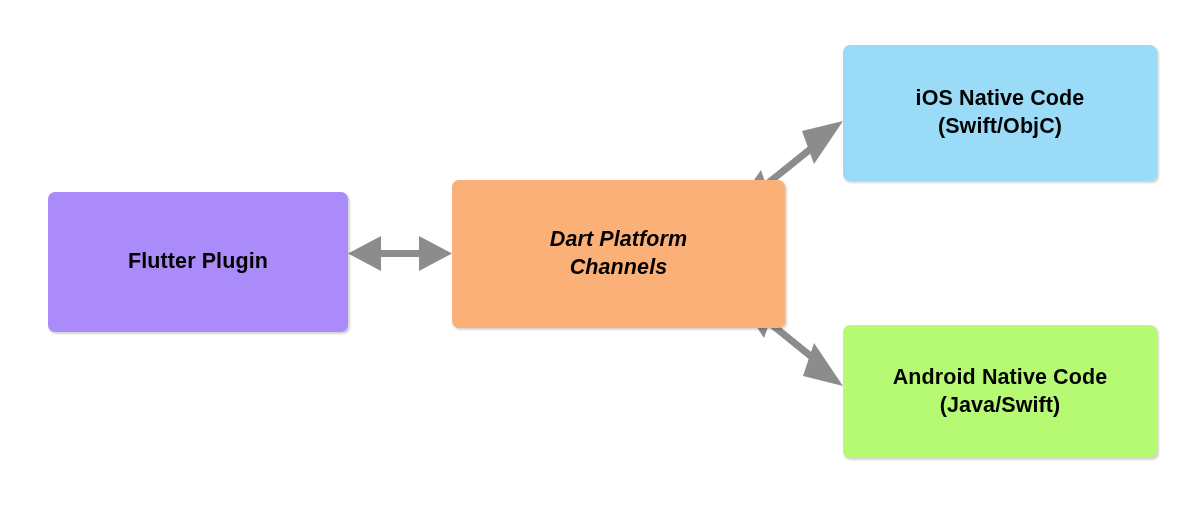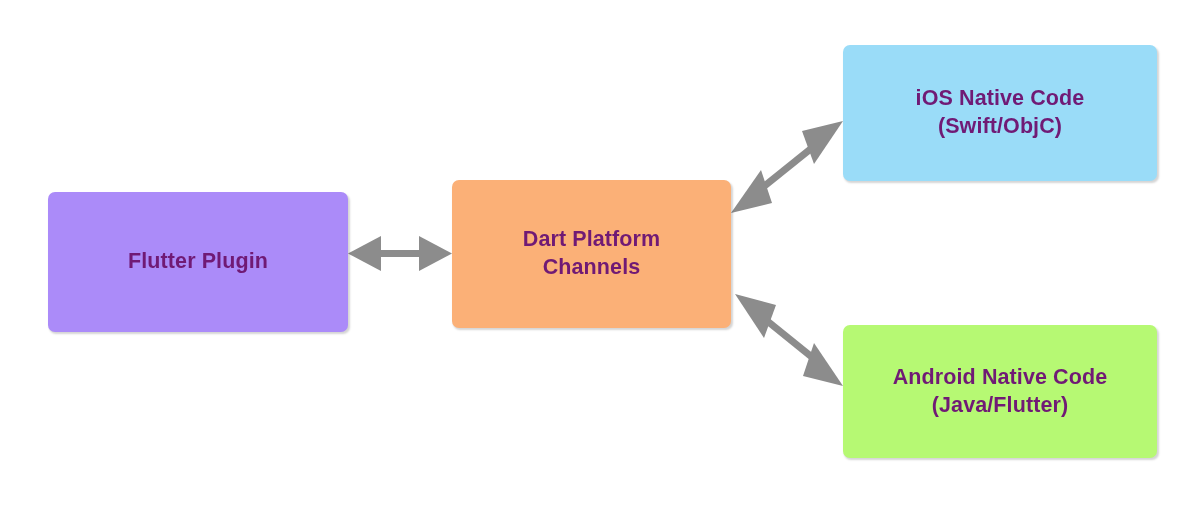--- a/index.html
+++ b/index.html
@@ -27,21 +27,21 @@
     height: 510px;
   }
   .node {
     position: absolute;
     box-sizing: border-box;
     border-radius: 7px;
     display: flex;
     align-items: center;
     justify-content: center;
     text-align: center;
-    color: #701a75;
+    color: #000000;
     font-weight: bold;
     font-size: 21.5px;
     line-height: 1.28;
     letter-spacing: 0.1px;
     box-shadow: 1.5px 2px 2px rgba(0,0,0,0.17);
     z-index: 2;
   }
   .node .node-label {
     padding: 0 10px;
     white-space: pre-line;
@@ -49,23 +49,24 @@
   #node-flutter-plugin {
     left: 48px;
     top: 192px;
     width: 300px;
     height: 140px;
     background: #ab8bf9;
   }
   #node-dart-platform-channels {
     left: 452px;
     top: 180px;
-    width: 279px;
+    width: 333px;
     height: 148px;
     background: #fbb077;
+    font-style: italic;
   }
   #node-ios-native-code {
     left: 843px;
     top: 45px;
     width: 314px;
     height: 136px;
     background: #9adcf8;
   }
   #node-android-native-code {
     left: 843px;
@@ -113,16 +114,16 @@
 Channels</span>
   </div>
 
   <div class="node" id="node-ios-native-code">
     <span class="node-label">iOS Native Code
 (Swift/ObjC)</span>
   </div>
 
   <div class="node" id="node-android-native-code">
     <span class="node-label">Android Native Code
-(Java/Flutter)</span>
+(Java/Swift)</span>
   </div>
 
 </div>
 
 </body></html>

